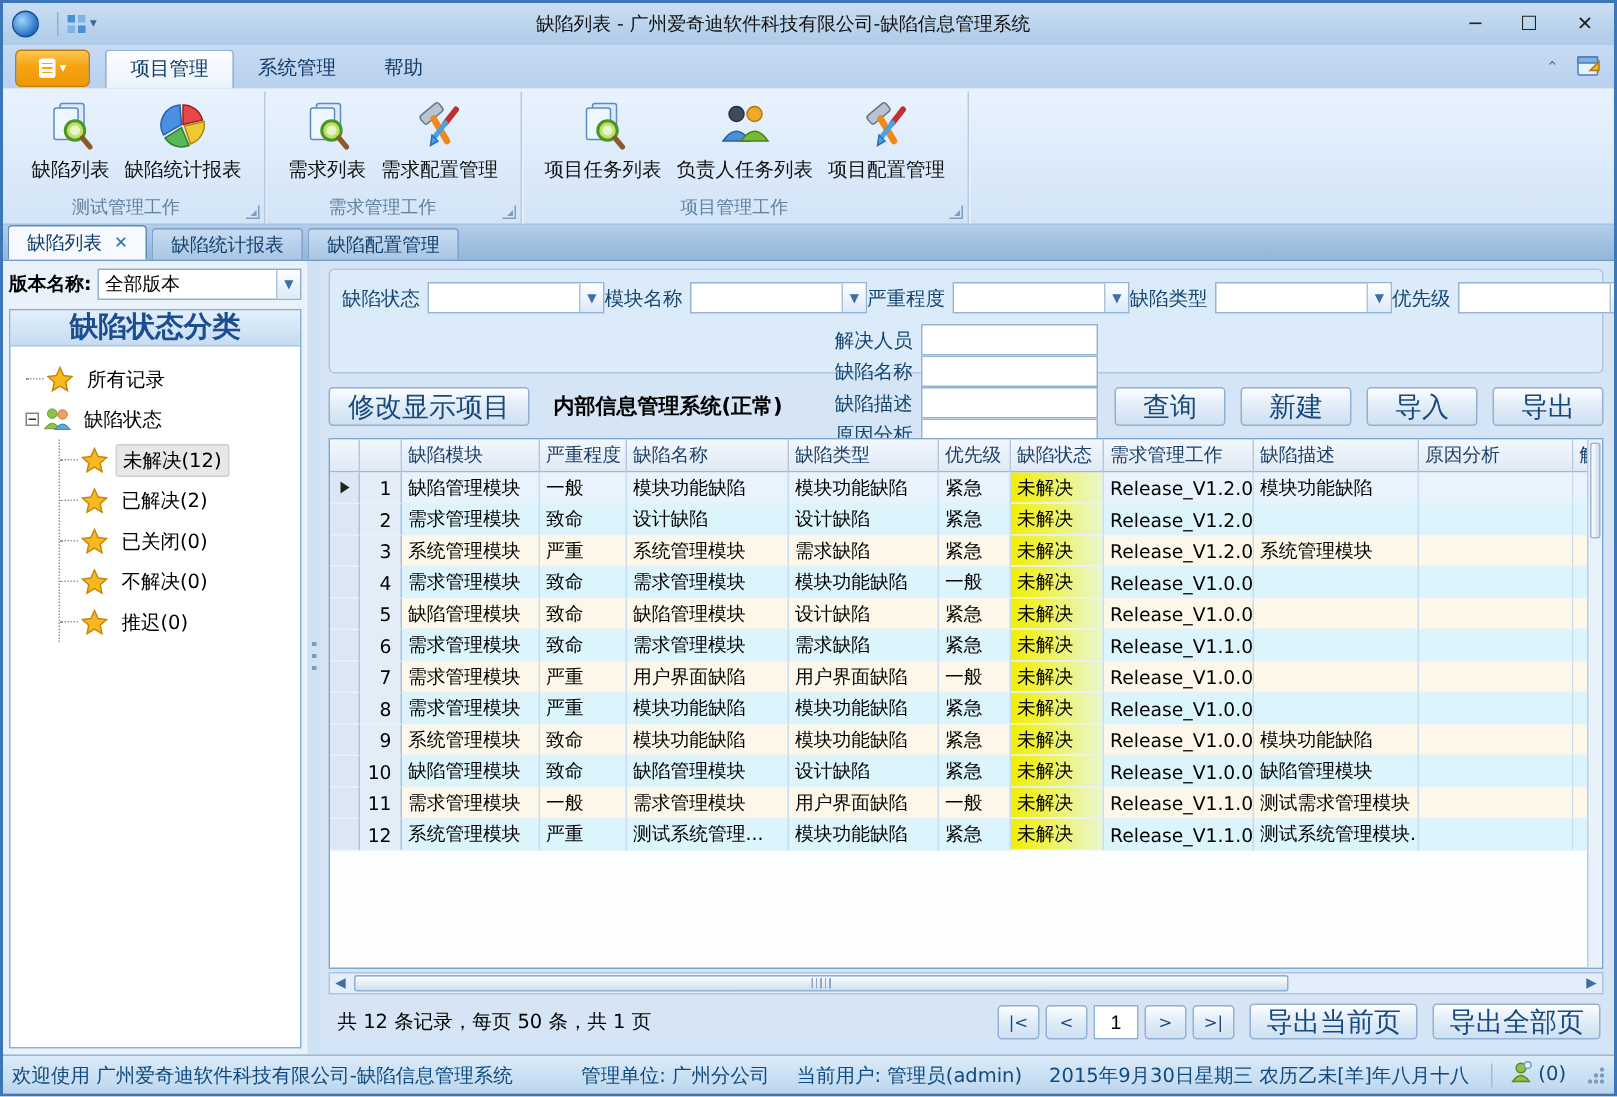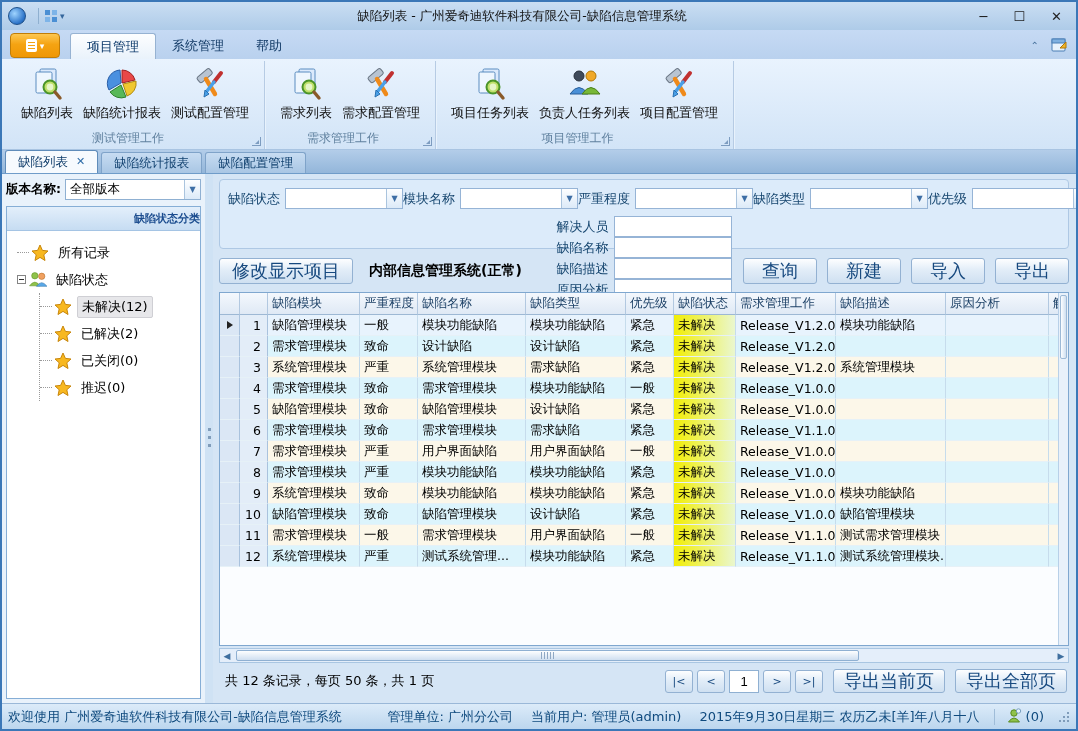--- a/index.html
+++ b/index.html
@@ -54,21 +54,21 @@
   
   .content { flex:1; display:flex; background:#c7dcf0; overflow:hidden; }
 
   .left-panel { width:203px; flex:0 0 203px; background:#e9f2fb; padding:5px 4px 4px 4px; display:flex; flex-direction:column; }
   .version-row { display:flex; align-items:center; margin-bottom:6px; }
   .version-row .vlabel { font-weight:bold; color:#000; font-size:12.5px; margin-right:4px; white-space:nowrap; }
   .combo { flex:1; height:21px; background:#fff; border:1px solid #8fb0d2; display:flex; align-items:center; }
   .combo .cval { flex:1; padding:0 4px; font-size:12.5px; color:#000; white-space:nowrap; overflow:hidden; }
   .combo .cbtn { width:16px; height:100%; border-left:1px solid #aac4de; background:linear-gradient(#fdfeff,#dceaf8); color:#3d6ea5; font-size:8px; display:flex; align-items:center; justify-content:center; }
   .tree-box { flex:1; border:1px solid #86aed6; background:#fff; display:flex; flex-direction:column; overflow:hidden; }
-  .tree-header { height:24px; flex:0 0 24px; background:linear-gradient(#e3effb,#c6dcf2); border-bottom:1px solid #a5c4e4; color:#1c4d8f; font-weight:bold; font-size:11px; text-align:right; line-height:23px; }
+  .tree-header { height:24px; flex:0 0 24px; background:linear-gradient(#e3effb,#c6dcf2); border-bottom:1px solid #a5c4e4; color:#1c4d8f; font-weight:bold; font-size:19px; text-align:center; line-height:23px; }
   .tree { padding:8px 4px 4px 10px; font-size:13px; color:#000; }
   .titem { display:flex; align-items:center; height:27px; white-space:nowrap; }
   .titem .connector { width:12px; border-top:1px dotted #9a9a9a; margin-right:2px; }
   .titem .ticon { width:18px; height:18px; margin-right:5px; display:flex; align-items:center; justify-content:center; }
   .titem .tlabel { padding:1px 4px; border-radius:2px; }
   .titem.selected .tlabel { background:#e7e7ea; border:1px solid #cfcfd4; }
   .tchildren { margin-left:22px; border-left:1px dotted #9a9a9a; }
   .minus-box { width:9px; height:9px; border:1px solid #848484; background:#fff; position:relative; margin-right:3px; flex:0 0 9px; }
   .minus-box::after { content:""; position:absolute; left:1px; right:1px; top:3px; height:1px; background:#333; }
 
@@ -202,34 +202,20 @@
           <span class="icon">
             <svg width="34" height="34" viewBox="0 0 34 34">
               <path d="M17,16 L17,3 A13.5,13.5 0 0 1 30,13 Z" fill="#e84848" stroke="#a02020"></path>
               <path d="M18,17 L31,14 A13.5,13.5 0 0 1 22,29 Z" fill="#f0c830" stroke="#b08a10"></path>
               <path d="M16,18 L21,30 A13.5,13.5 0 0 1 5,25 Z" fill="#58b858" stroke="#2f7f2f"></path>
               <path d="M16,16 L15,3 A13.5,13.5 0 0 0 4,23 Z" fill="#4a90e0" stroke="#2a5fa8"></path>
             </svg>
           </span>
           <span class="lbl">缺陷统计报表</span>
         </div>
-        <div class="rbtn">
-          <span class="icon">
-            <svg width="34" height="34" viewBox="0 0 34 34">
-              <g transform="rotate(-40 12 9)">
-                <rect x="4" y="5" width="16" height="7" rx="2" fill="#b8c4d2" stroke="#6a7684"></rect>
-              </g>
-              <line x1="13" y1="12" x2="22" y2="27" stroke="#ef8a1a" stroke-width="4.4" stroke-linecap="round"></line>
-              <line x1="28" y1="6" x2="21" y2="15" stroke="#c03030" stroke-width="4" stroke-linecap="round"></line>
-              <line x1="21" y1="15" x2="14" y2="24" stroke="#4aa0e8" stroke-width="3.4" stroke-linecap="round"></line>
-              <path d="M12,23 l4,4 l-5,3 Z" fill="#4aa0e8" stroke="#2a70b0"></path>
-            </svg>
-          </span>
-          <span class="lbl">测试配置管理</span>
-        </div>
         <div class="gname">测试管理工作</div>
         <span class="dlg-launcher"></span>
       </div>
       <div class="rgroup">
         <div class="rbtn">
           <span class="icon">
             <svg width="34" height="34" viewBox="0 0 34 34">
               <rect x="10" y="2" width="16" height="21" rx="1.5" fill="#dceafc" stroke="#5a8cc0"></rect>
               <rect x="6" y="5" width="16" height="21" rx="1.5" fill="#eef6fe" stroke="#5a8cc0"></rect>
               <circle cx="20" cy="20" r="6.5" fill="#bfe06a" stroke="#4a9428" stroke-width="2"></circle>
@@ -366,20 +352,29 @@
                 <span class="tlabel">已解决(2)</span>
               </div>
               <div class="titem">
                 <span class="connector"></span>
                 <span class="ticon">
                   <svg width="18" height="18" viewBox="0 0 18 18">
                     <path d="M9,1 L11.4,6.4 L17,7 L12.8,10.8 L14,16.5 L9,13.4 L4,16.5 L5.2,10.8 L1,7 L6.6,6.4 Z" fill="#f8b820" stroke="#c8860a"></path>
                   </svg>
                 </span>
                 <span class="tlabel">已关闭(0)</span>
+              </div>
+              <div class="titem">
+                <span class="connector"></span>
+                <span class="ticon">
+                  <svg width="18" height="18" viewBox="0 0 18 18">
+                    <path d="M9,1 L11.4,6.4 L17,7 L12.8,10.8 L14,16.5 L9,13.4 L4,16.5 L5.2,10.8 L1,7 L6.6,6.4 Z" fill="#f8b820" stroke="#c8860a"></path>
+                  </svg>
+                </span>
+                <span class="tlabel">不解决(0)</span>
               </div>
               <div class="titem">
                 <span class="connector"></span>
                 <span class="ticon">
                   <svg width="18" height="18" viewBox="0 0 18 18">
                     <path d="M9,1 L11.4,6.4 L17,7 L12.8,10.8 L14,16.5 L9,13.4 L4,16.5 L5.2,10.8 L1,7 L6.6,6.4 Z" fill="#f8b820" stroke="#c8860a"></path>
                   </svg>
                 </span>
                 <span class="tlabel">推迟(0)</span>
               </div>

